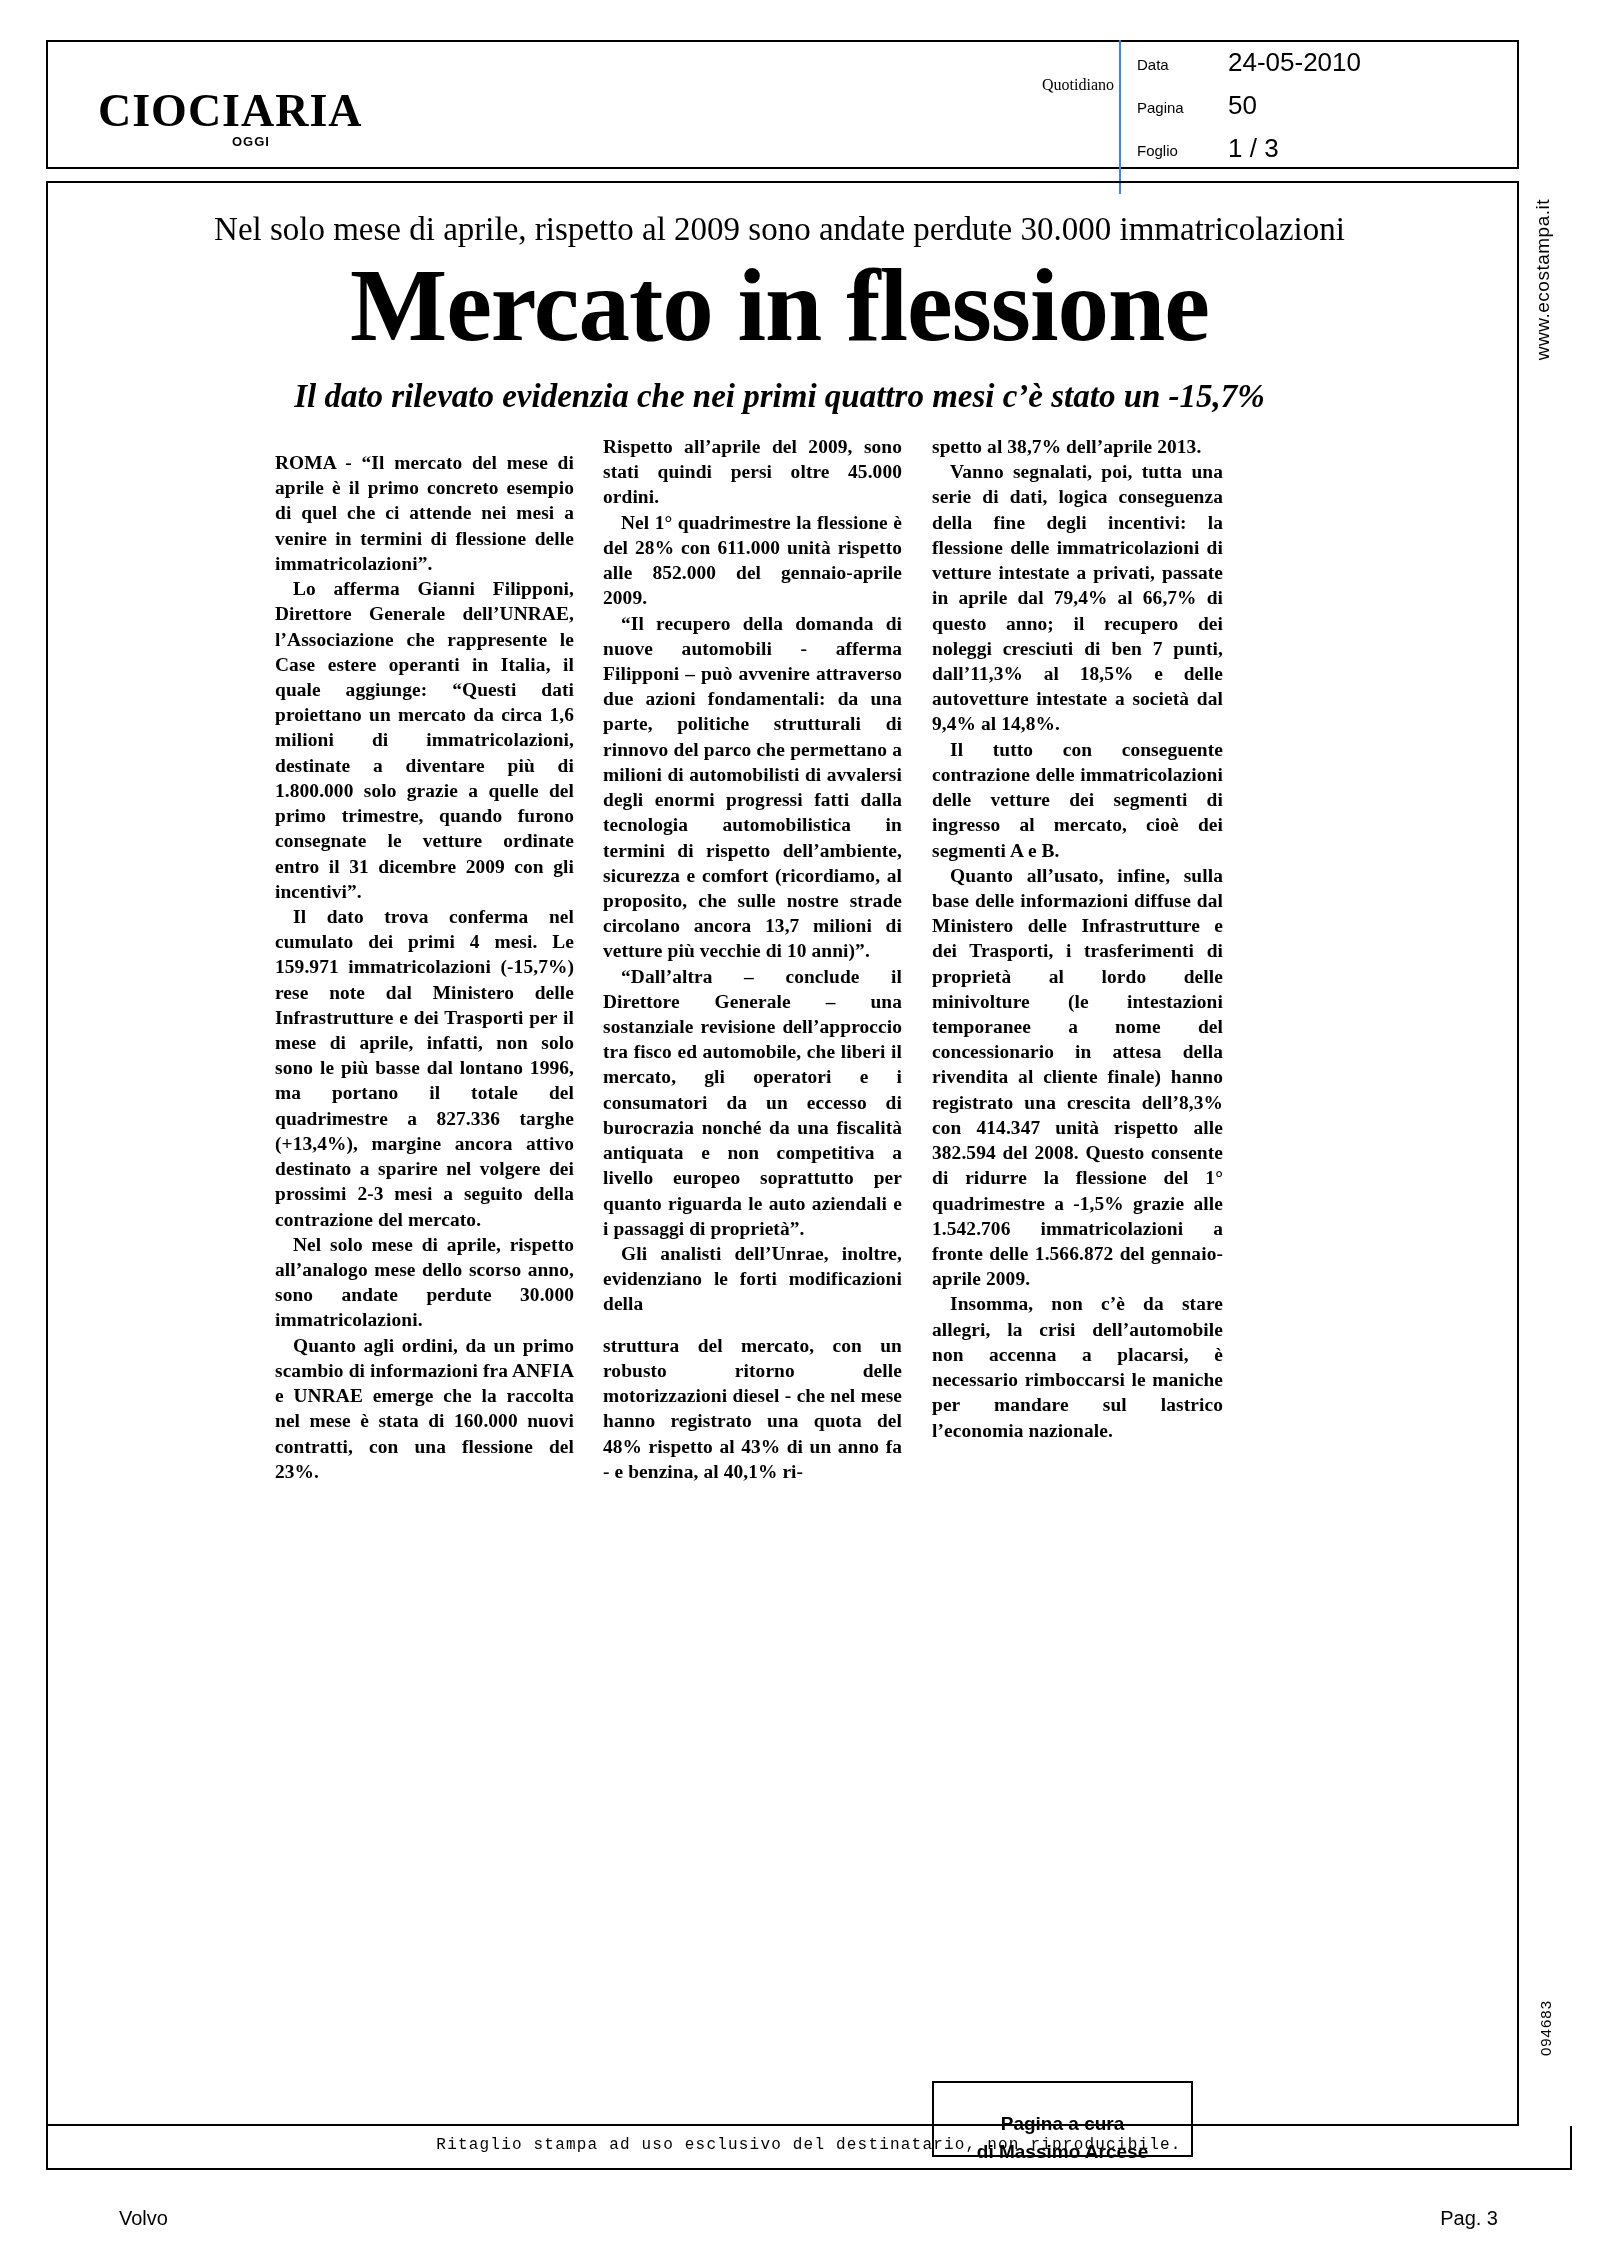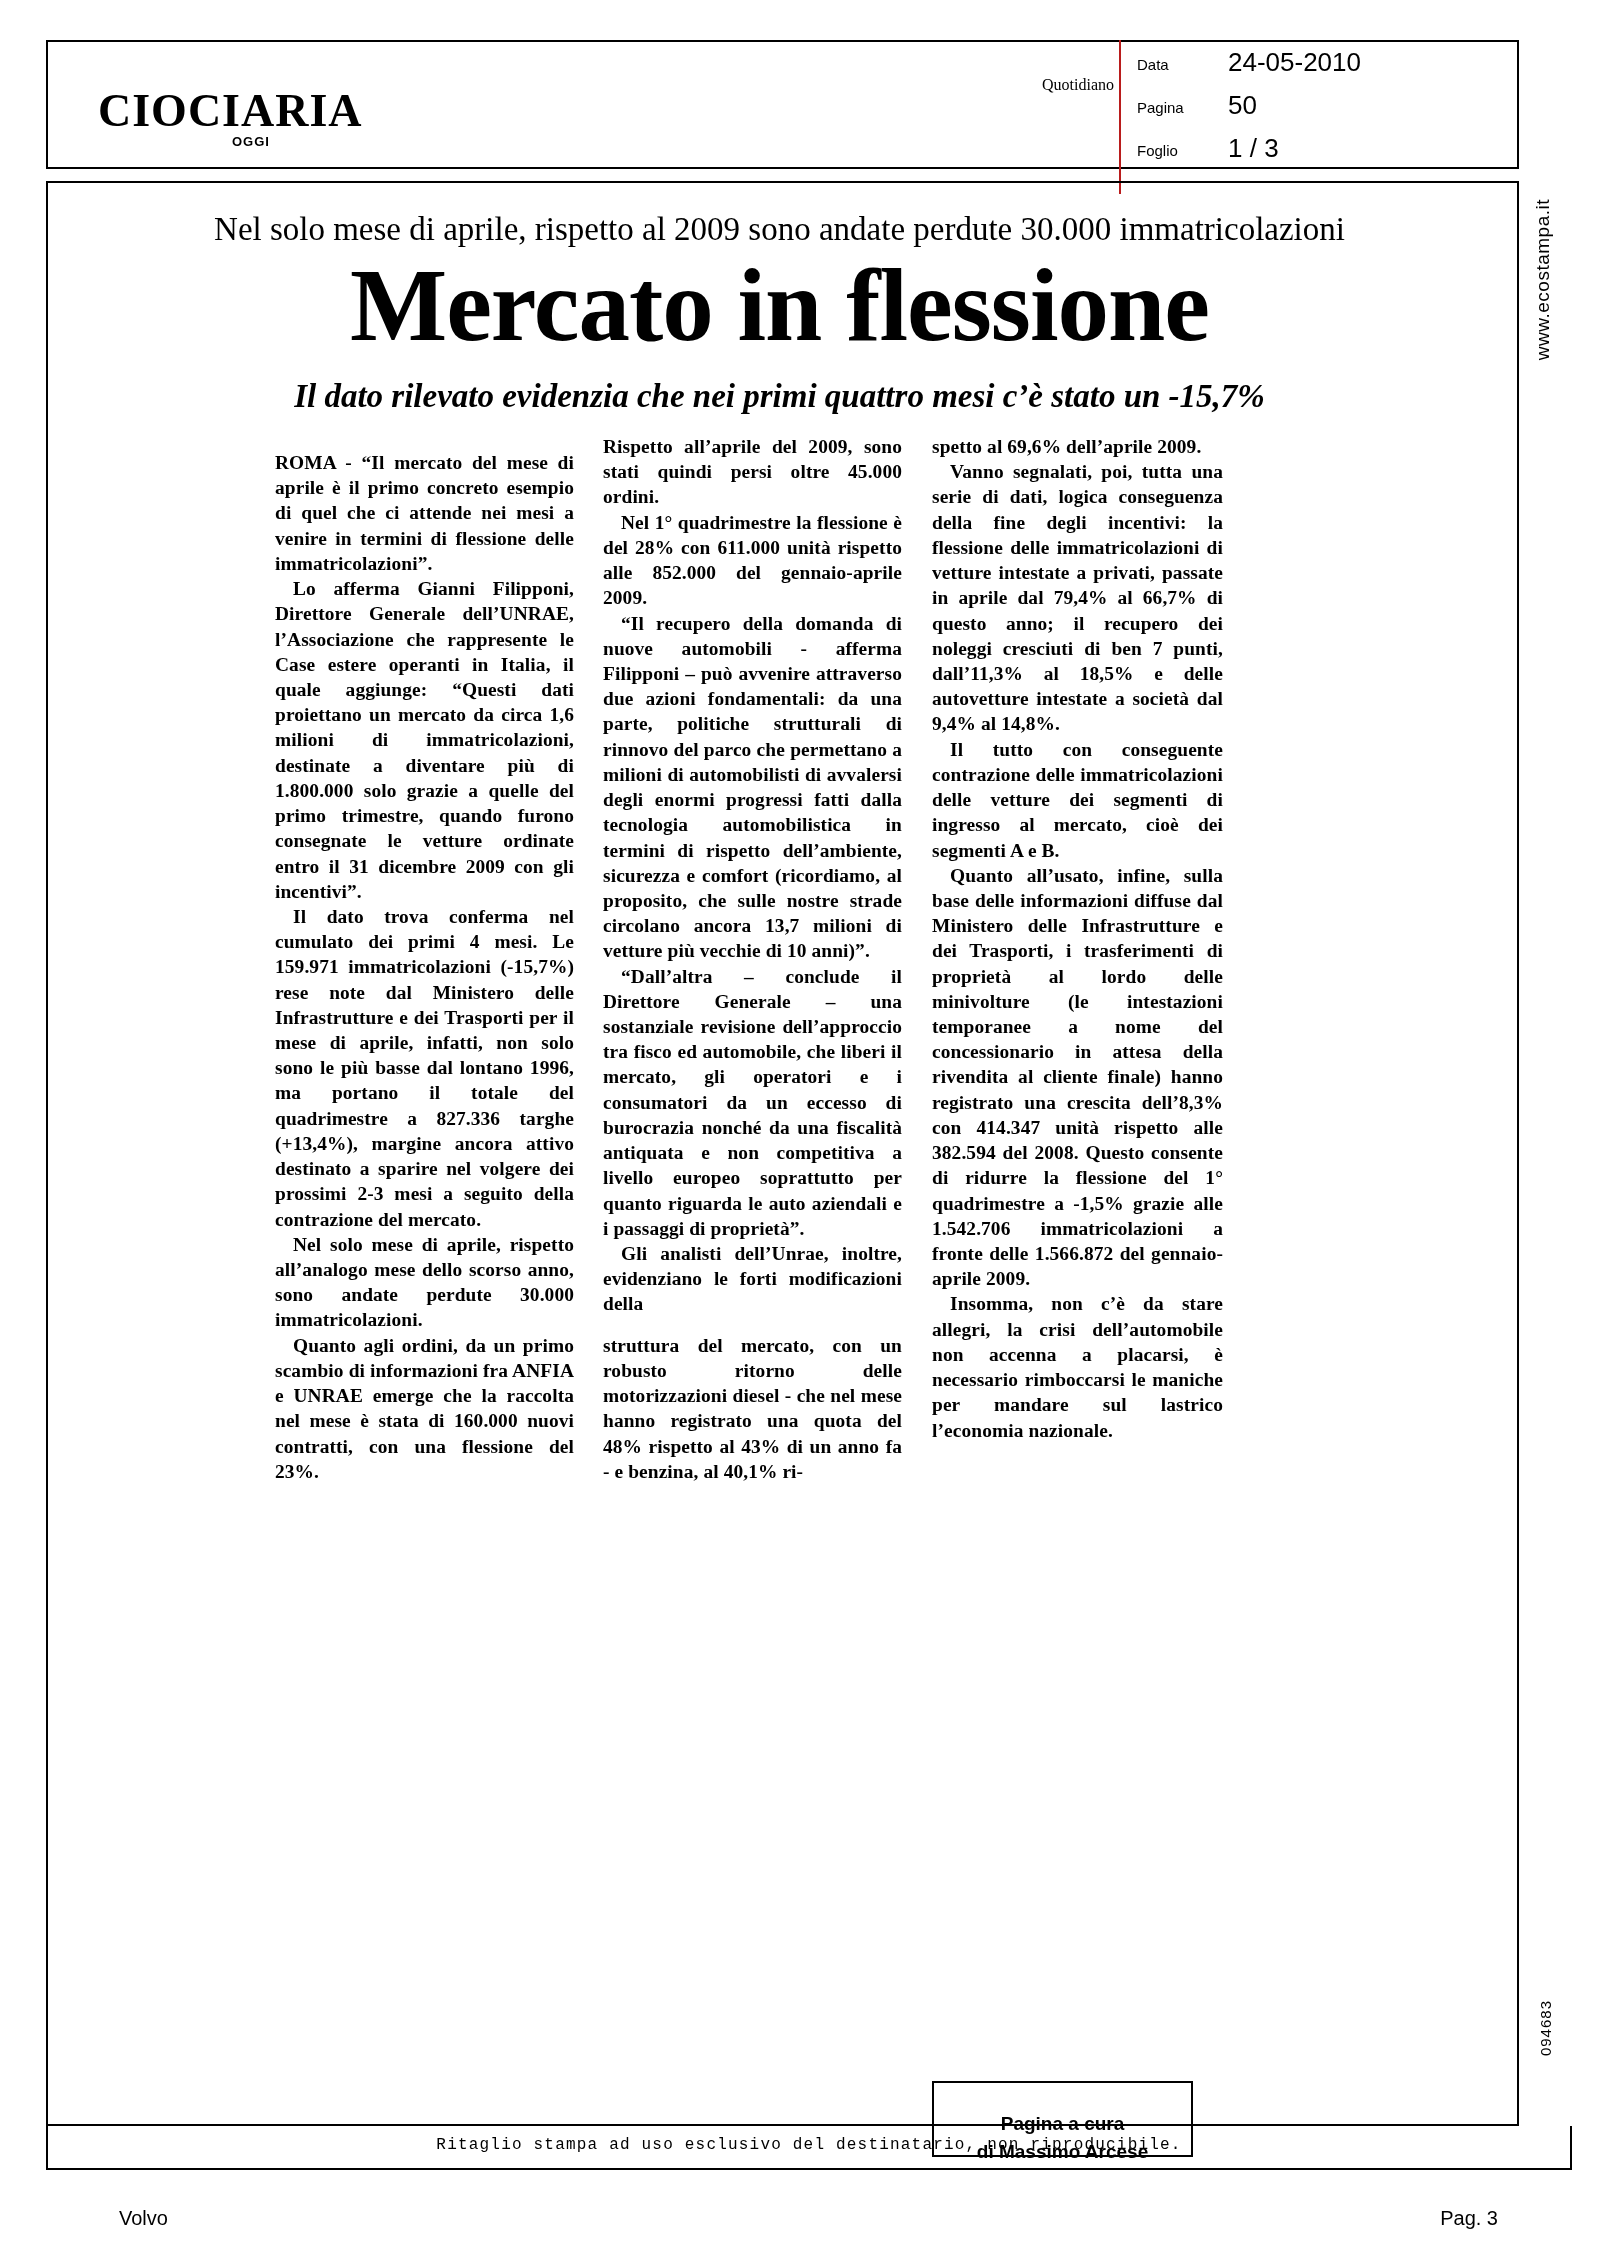--- a/index.html
+++ b/index.html
@@ -56,21 +56,21 @@
     top: 34px;
     font-family: Liberation Serif, serif;
     font-size: 16px;
   }
   .metabox {
     position: absolute;
     right: 0px;
     top: -2px;
     width: 398px;
     height: 154px;
-    border-left: 2px solid #b91c1c;
+    border-left: 2px solid #3b82f6;
     box-sizing: border-box;
   }
   .metabox .row {
     position: absolute;
     left: 0;
     width: 100%;
     height: 43px;
   }
   .metabox .row.r1 { top: 2px; }
   .metabox .row.r2 { top: 45px; }
@@ -288,21 +288,21 @@
         <p class="noind">Rispetto all’aprile del 2009, sono stati quindi persi oltre 45.000 ordini.</p>
         <p>Nel 1° quadrimestre la flessione è del 28% con 611.000 unità rispetto alle 852.000 del gennaio-aprile 2009.</p>
         <p>“Il recupero della domanda di nuove automobili - afferma Filipponi – può avvenire attraverso due azioni fondamentali: da una parte, politiche strutturali di rinnovo del parco che permettano a milioni di automobilisti di avvalersi degli enormi progressi fatti dalla tecnologia automobilistica in termini di rispetto dell’ambiente, sicurezza e comfort (ricordiamo, al proposito, che sulle nostre strade circolano ancora 13,7 milioni di vetture più vecchie di 10 anni)”.</p>
         <p>“Dall’altra – conclude il Direttore Generale – una sostanziale revisione dell’approccio tra fisco ed automobile, che liberi il mercato, gli operatori e i consumatori da un eccesso di burocrazia nonché da una fiscalità antiquata e non competitiva a livello europeo soprattutto per quanto riguarda le auto aziendali e i passaggi di proprietà”.</p>
         <p>Gli analisti dell’Unrae, inoltre, evidenziano le forti modificazioni della</p>
         <div class="col-gap"></div>
         <p class="noind">struttura del mercato, con un robusto ritorno delle motorizzazioni diesel - che nel mese hanno registrato una quota del 48% rispetto al 43% di un anno fa - e benzina, al 40,1% ri-</p>
       </div>
 
       <div class="col col3">
-        <p class="noind">spetto al 69,6% dell’aprile 2009.</p>
+        <p class="noind">spetto al 38,7% dell’aprile 2013.</p>
         <p>Vanno segnalati, poi, tutta una serie di dati, logica conseguenza della fine degli incentivi: la flessione delle immatricolazioni di vetture intestate a privati, passate in aprile dal 79,4% al 66,7% di questo anno; il recupero dei noleggi cresciuti di ben 7 punti, dall’11,3% al 18,5% e delle autovetture intestate a società dal 9,4% al 14,8%.</p>
         <p>Il tutto con conseguente contrazione delle immatricolazioni delle vetture dei segmenti di ingresso al mercato, cioè dei segmenti A e B.</p>
         <p>Quanto all’usato, infine, sulla base delle informazioni diffuse dal Ministero delle Infrastrutture e dei Trasporti, i trasferimenti di proprietà al lordo delle minivolture (le intestazioni temporanee a nome del concessionario in attesa della rivendita al cliente finale) hanno registrato una crescita dell’8,3% con 414.347 unità rispetto alle 382.594 del 2008. Questo consente di ridurre la flessione del 1° quadrimestre a -1,5% grazie alle 1.542.706 immatricolazioni a fronte delle 1.566.872 del gennaio-aprile 2009.</p>
         <p>Insomma, non c’è da stare allegri, la crisi dell’automobile non accenna a placarsi, è necessario rimboccarsi le maniche per mandare sul lastrico l’economia nazionale.</p>
       </div>
     </div>
 
     <div class="credit-box">
       <div>Pagina a cura</div>
       <div>di Massimo Arcese</div>

